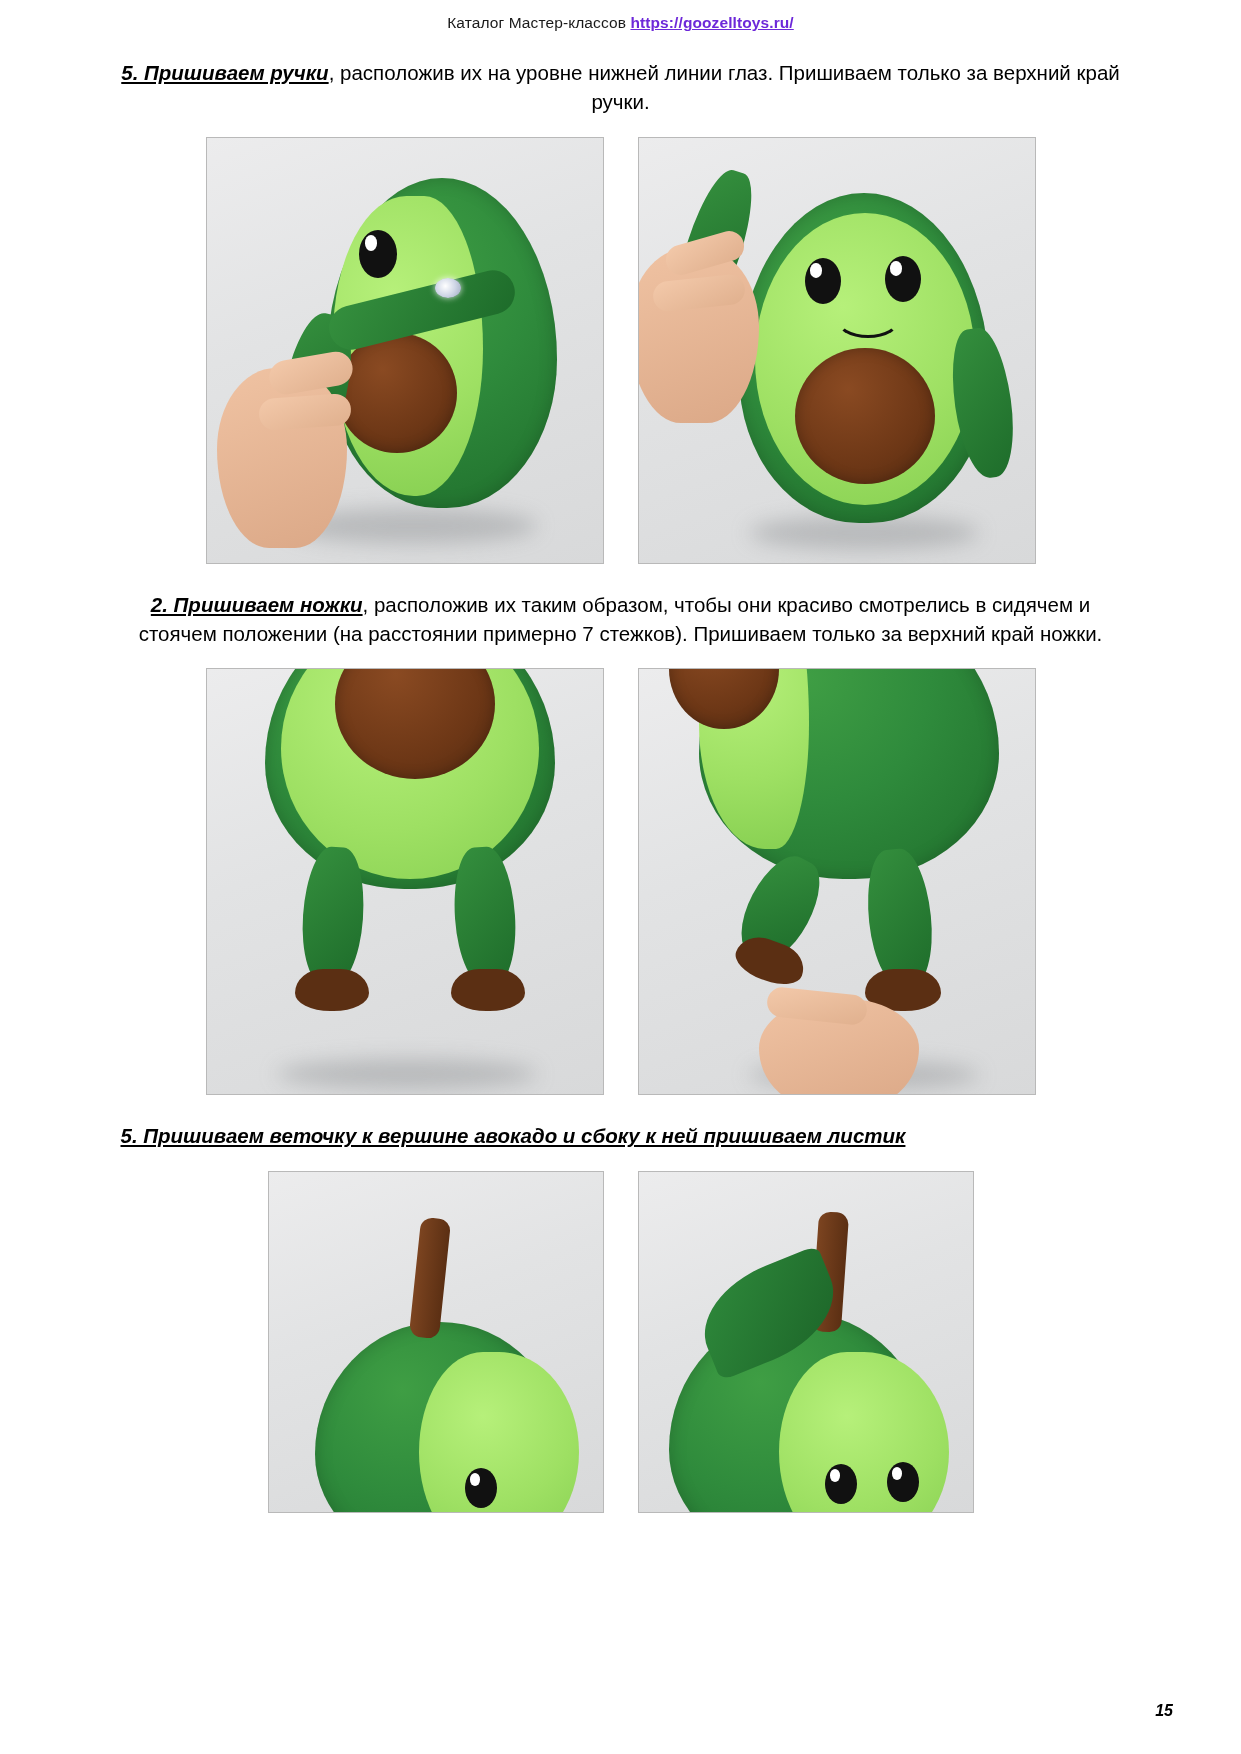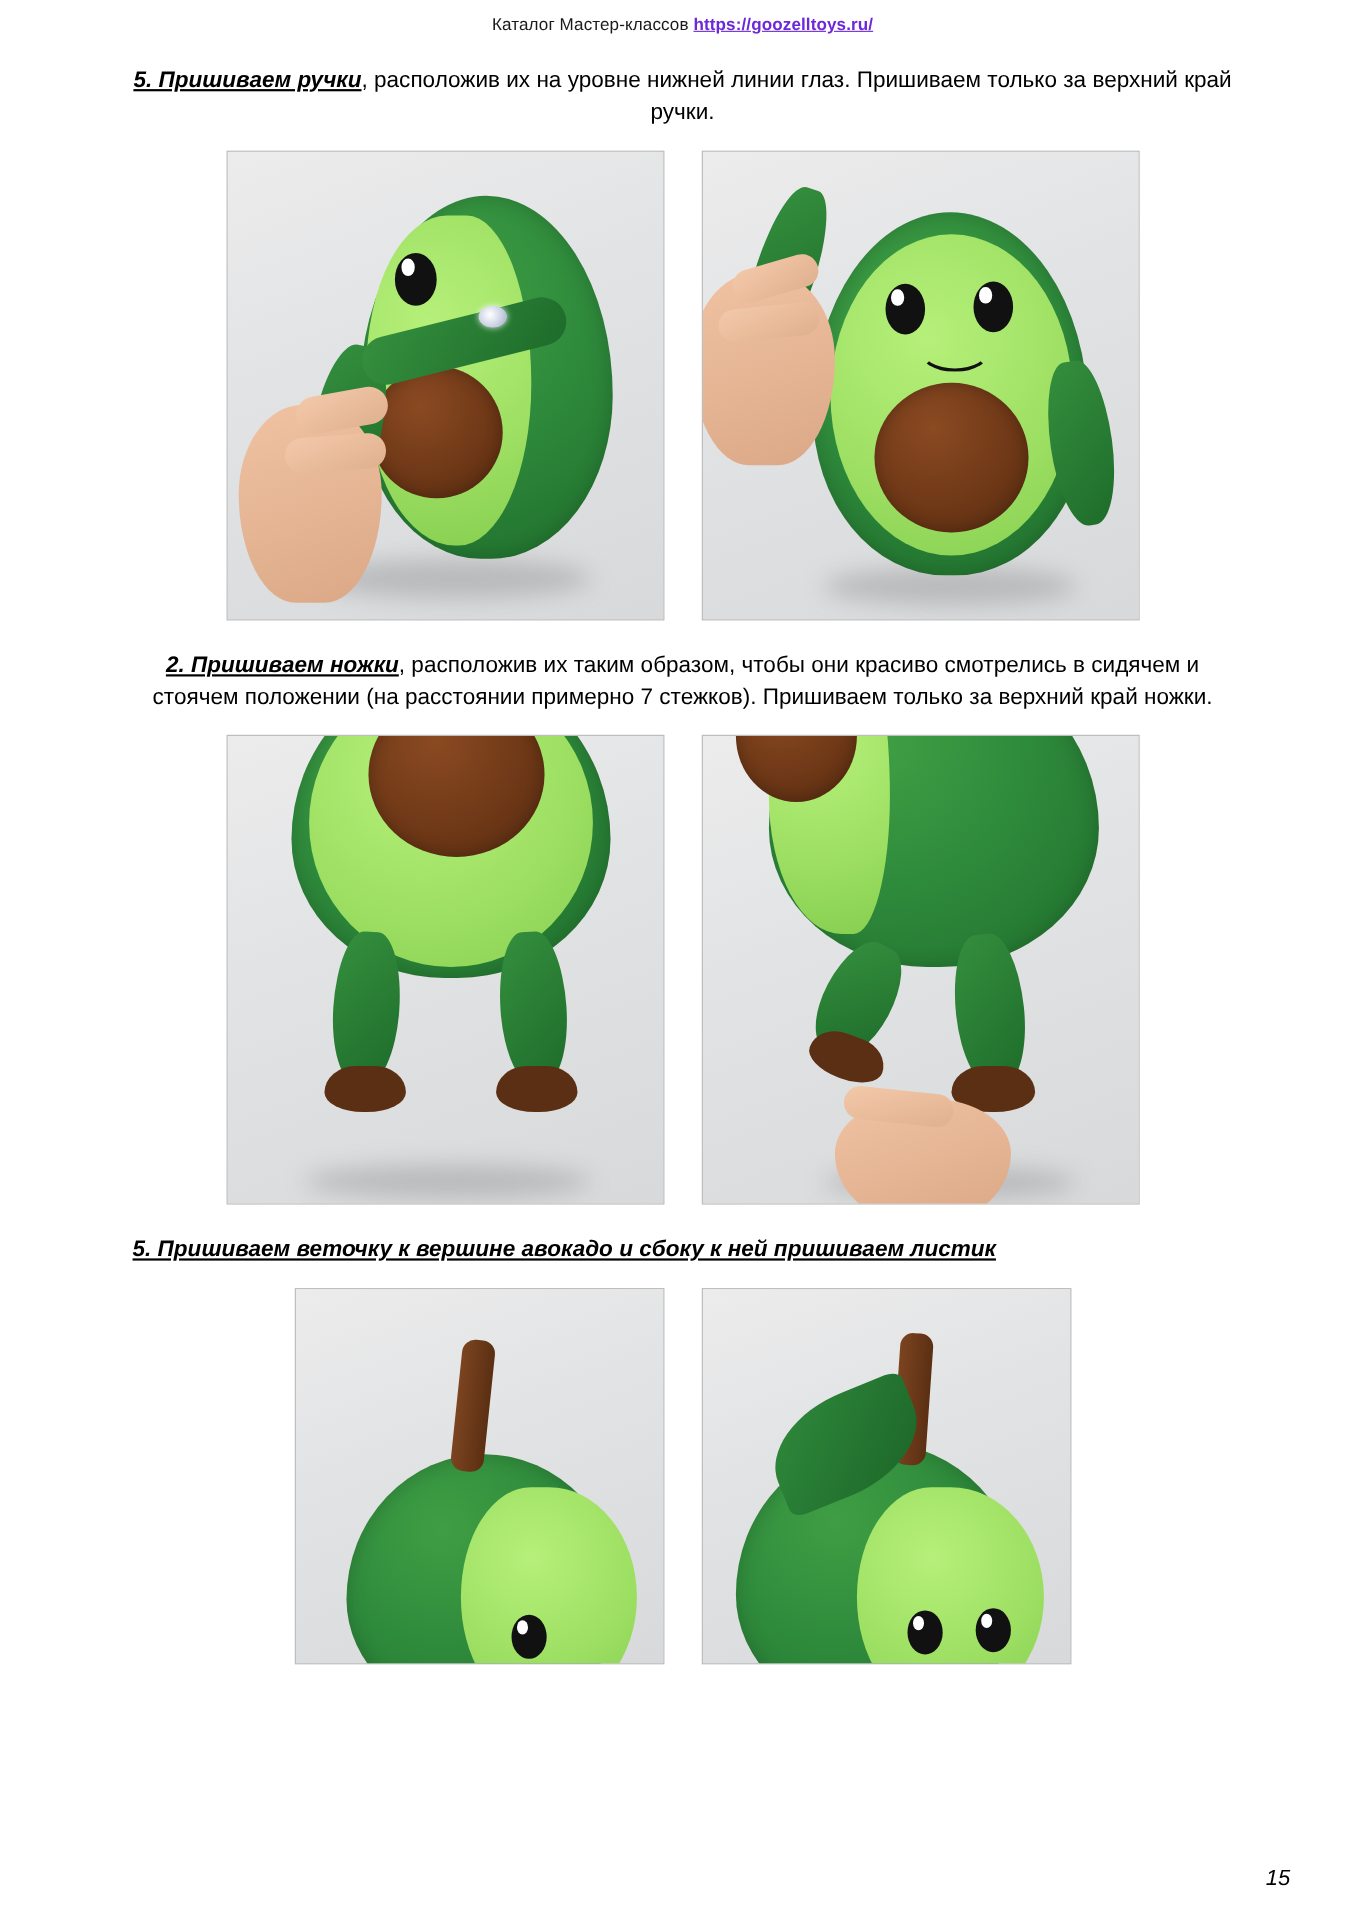--- a/index.html
+++ b/index.html
@@ -166,21 +166,22 @@
     background: radial-gradient(circle at 40% 40%, #ffffff 0%, #cfd6e6 50%, #9aa6bd 100%);
     border-radius: 50%;
     box-shadow: 0 0 6px rgba(255,255,255,0.8);
   }
   
   .page-number {
     position: absolute;
     right: 68px;
     bottom: 34px;
     font-style: italic;
-    font-size: 20px;
+    font-size: 16px;
+    font-weight: bold;
   }
 </style>
 </head>
 <body>
 
 <div class="page">
 
   <div class="header">
     <span>Каталог Мастер-классов </span><a class="link" href="#">https://goozelltoys.ru/</a>
   </div>

